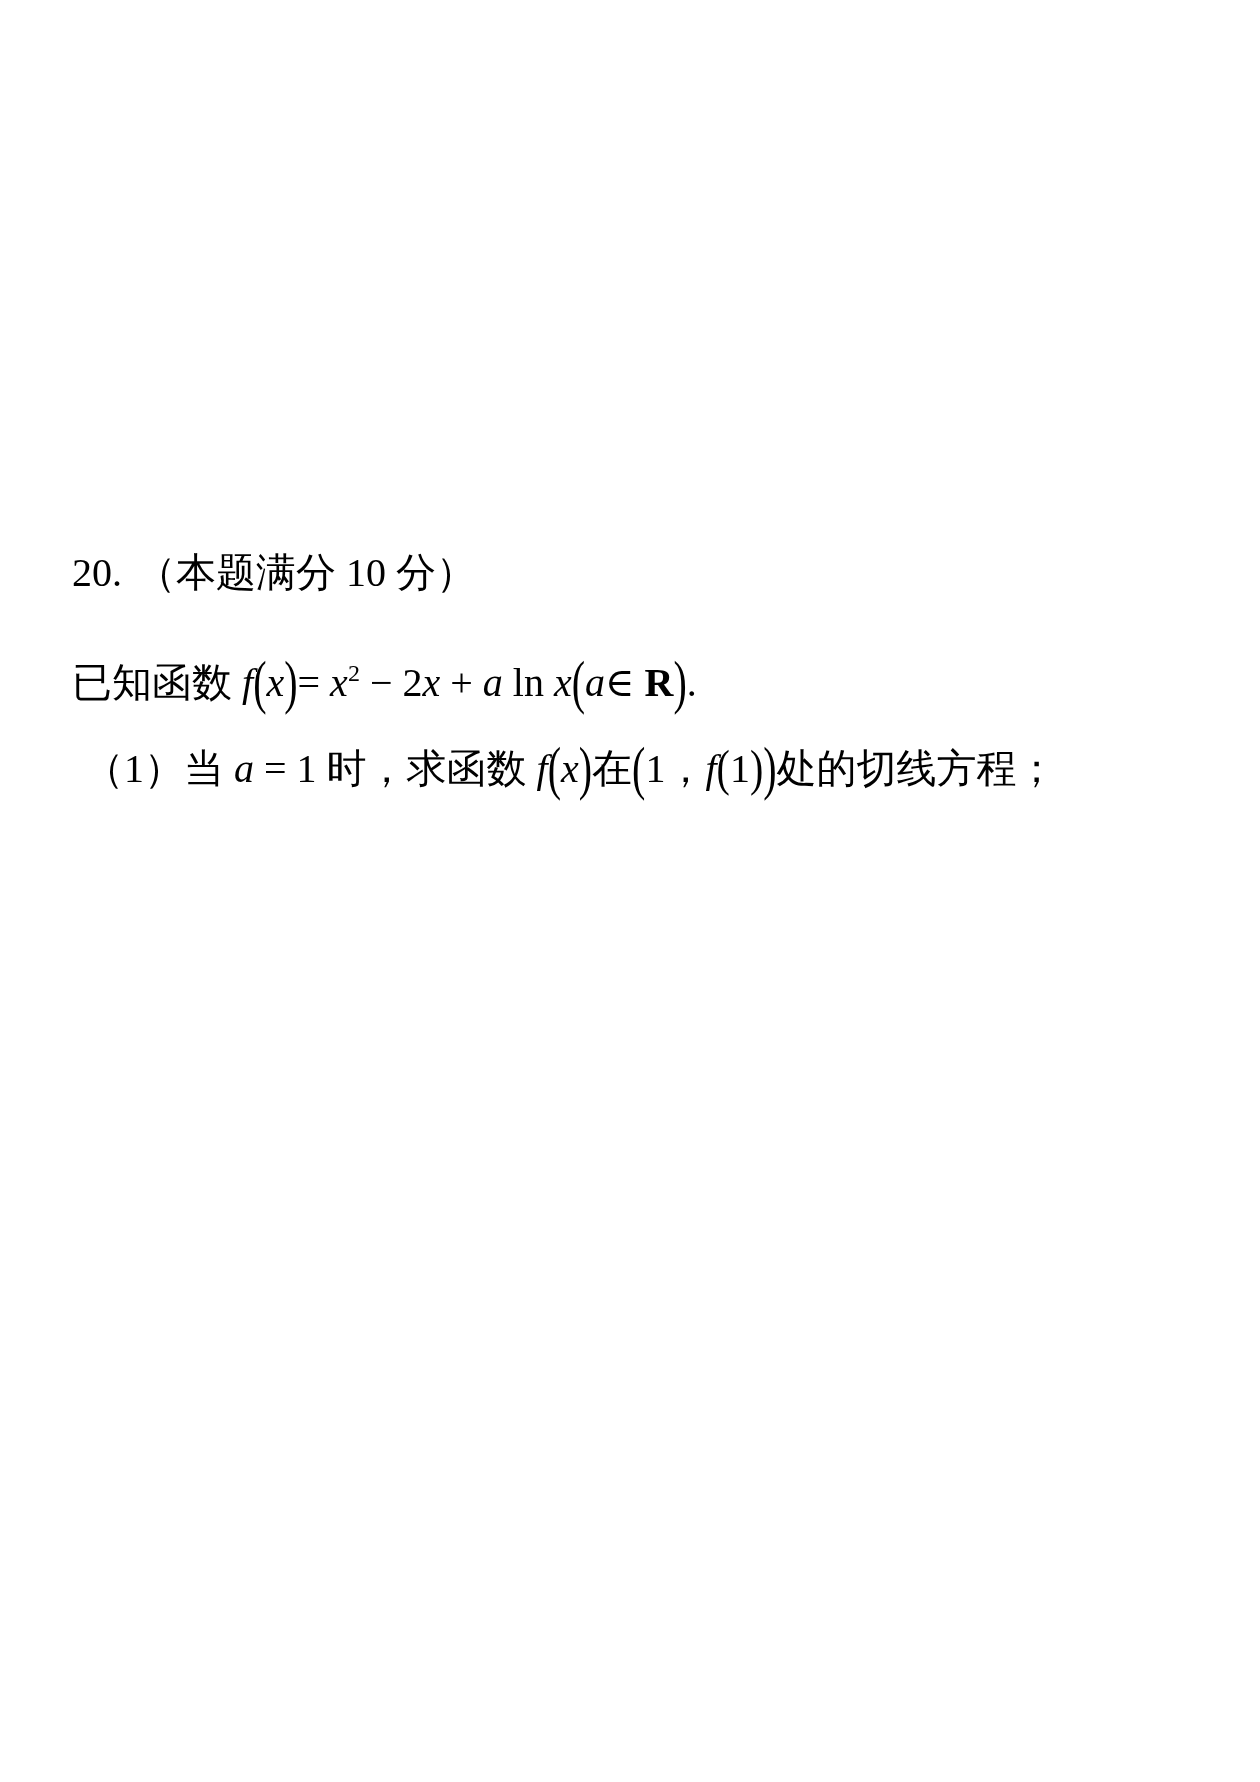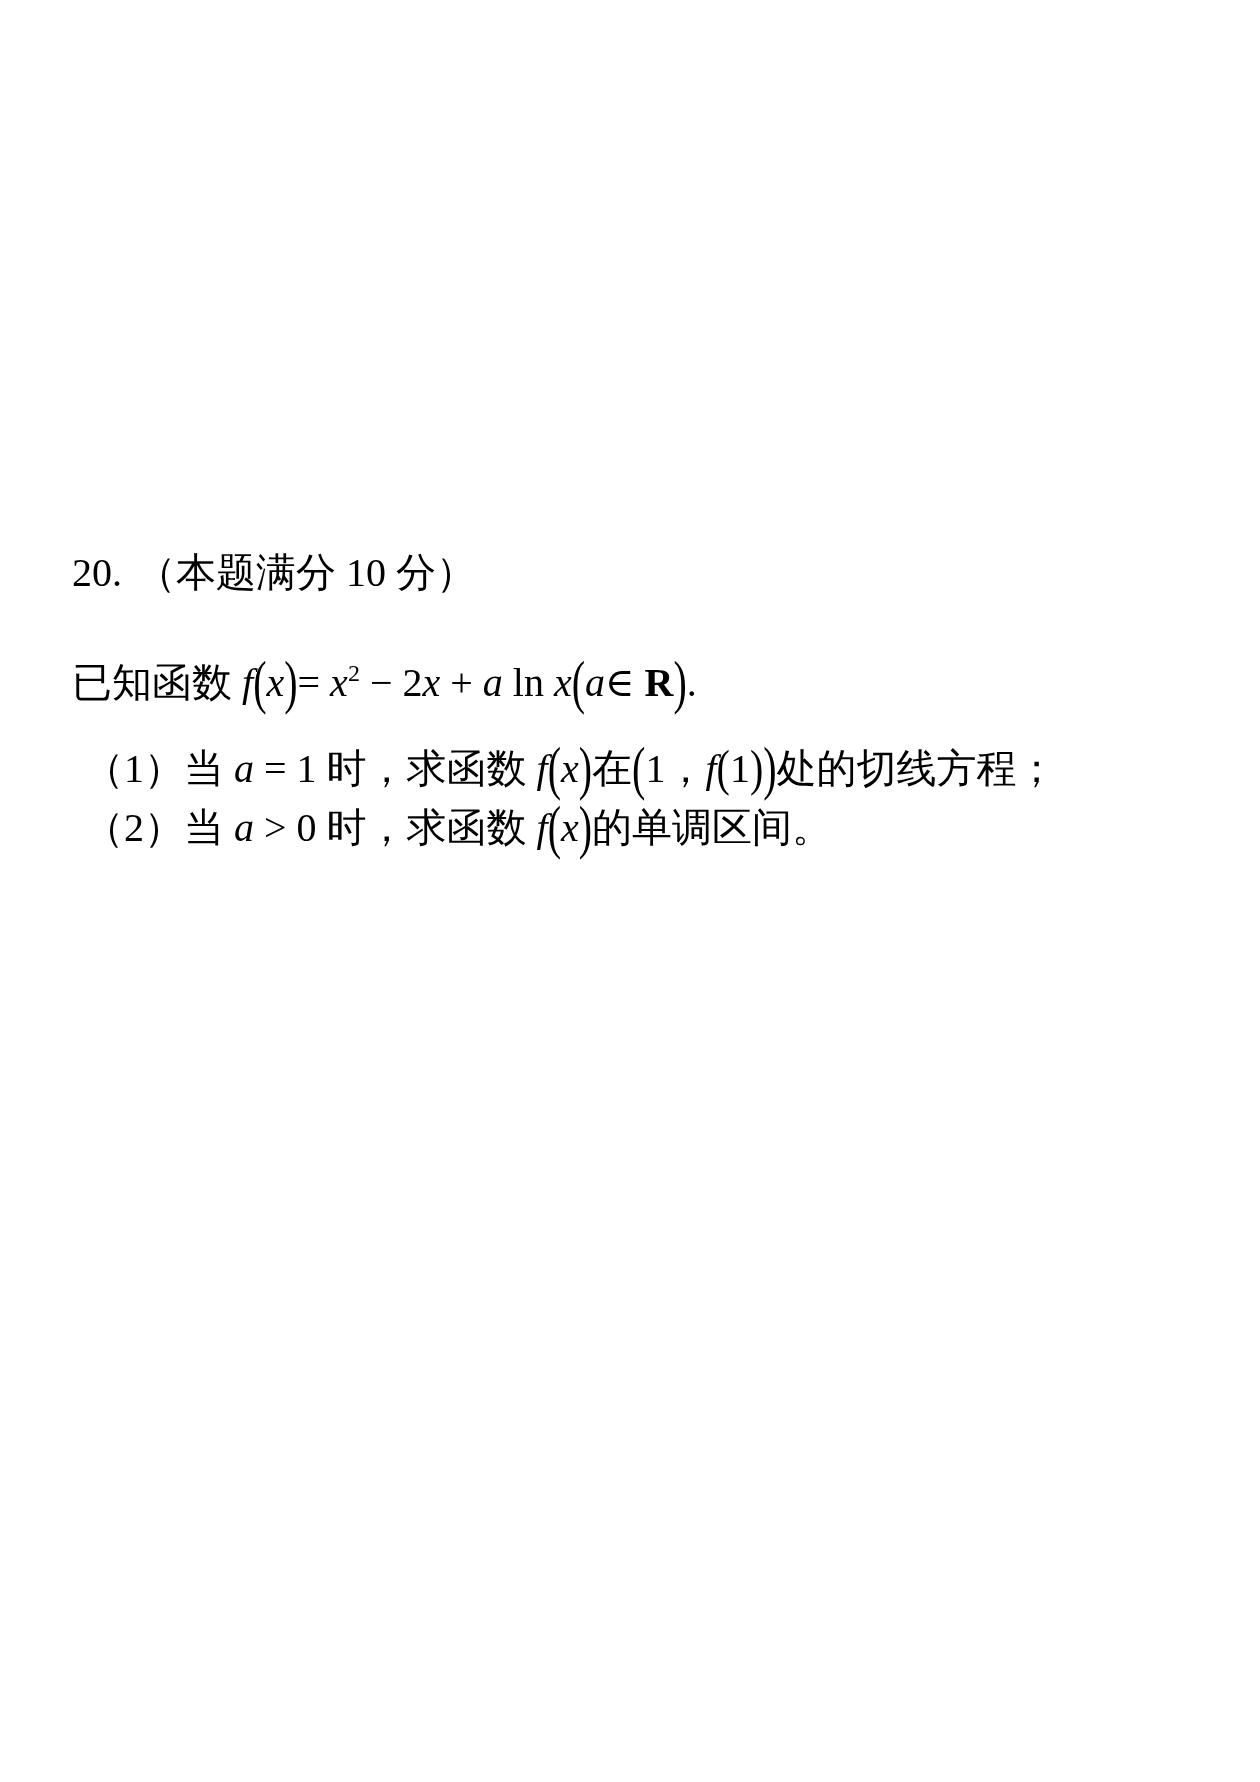--- a/index.html
+++ b/index.html
@@ -30,15 +30,14 @@
 <body>
 
 <div class="page">
 
   <div class="line" style="left:72px; top:548px;"><span class="num">20.</span><span>（本题满分 10 分）</span></div>
 
   <div class="line" style="left:72px; top:648px;"><span>已知函数 </span><span class="it">f</span><span class="bp">(</span><span class="it">x</span><span class="bp">)</span><span>= </span><span class="it">x</span><span class="sup">2</span><span> − 2</span><span class="it">x</span><span> + </span><span class="it">a</span><span> ln </span><span class="it">x</span><span class="bp">(</span><span class="it">a</span><span>∈ </span><span class="bf">R</span><span class="bp">)</span><span>.</span></div>
 
   <div class="line" style="left:84px; top:744px;"><span>（1）当 </span><span class="it">a</span><span> = 1 </span><span>时，求函数 </span><span class="it">f</span><span class="bp">(</span><span class="it">x</span><span class="bp">)</span><span>在</span><span class="bp">(</span><span>1，</span><span class="it">f</span><span class="bp2">(</span><span>1</span><span class="bp2">)</span><span class="bp">)</span><span>处的切线方程；</span></div>
 
-  <div class="line" style="left:84px; top:803px;"><span>（2）当 </span><span class="it">a</span><span> &gt; 0 </span><span>时，求函数 </span><span class="it">f</span><span class="bp">(</span><span class="it">x</span><span class="bp">)</span><span>的单调区间。</span></div>
 
 </div>
 
 </body></html>

